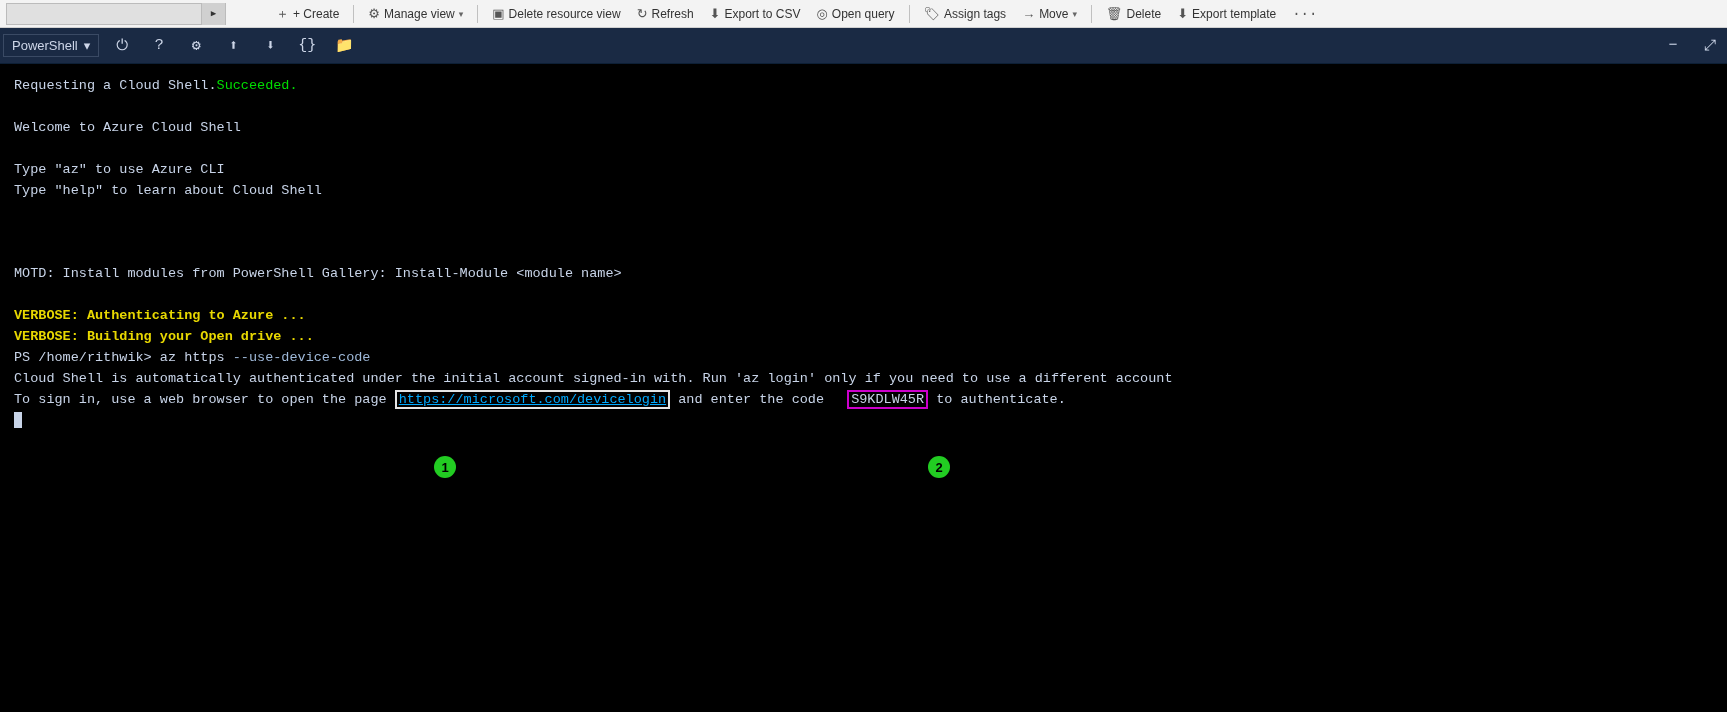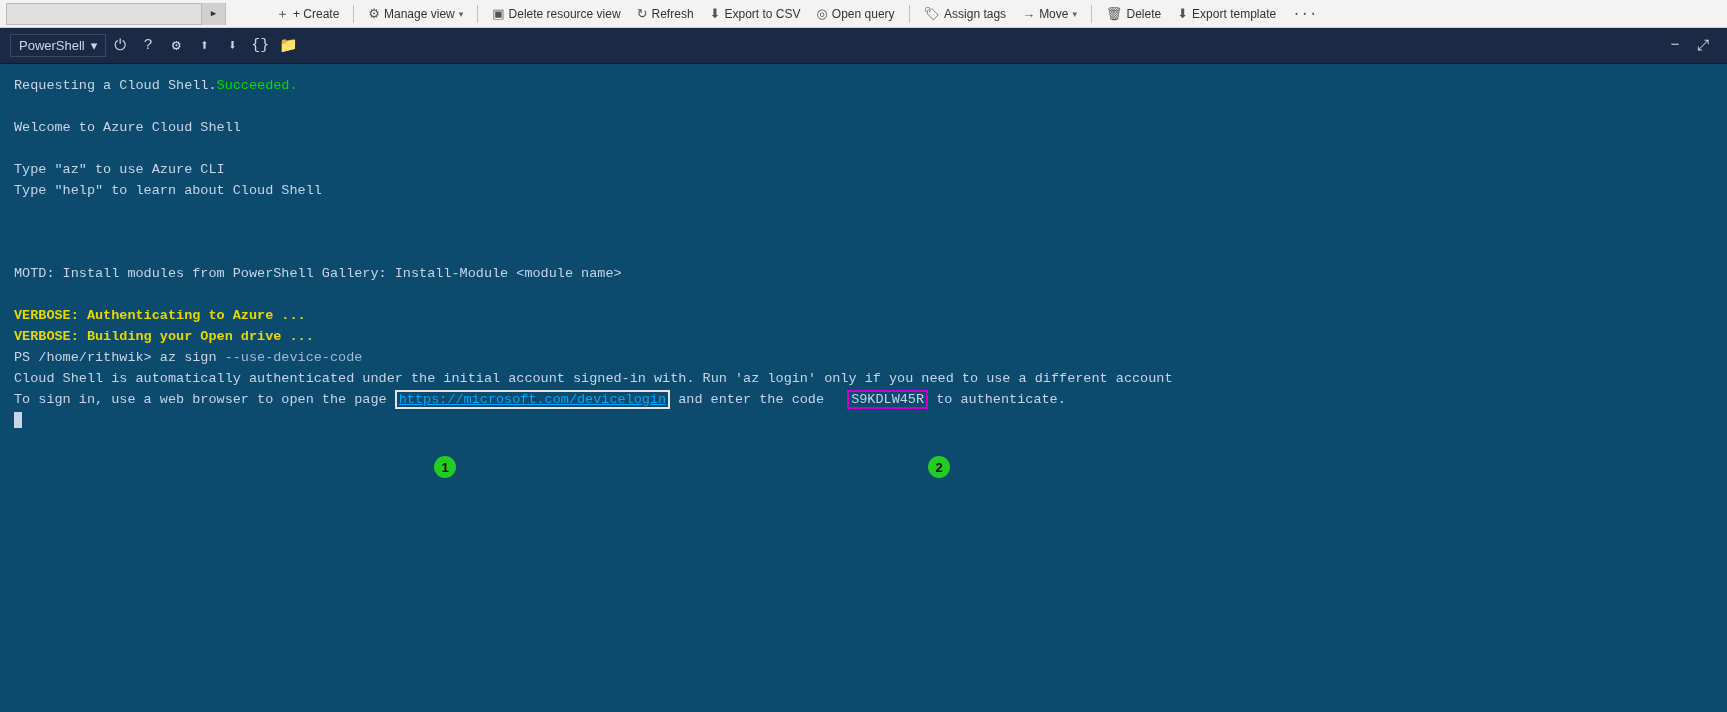--- a/index.html
+++ b/index.html
@@ -84,22 +84,22 @@
       padding: 2px 6px;
       cursor: pointer;
     }
 
     
     .shell-toolbar {
       display: flex;
       align-items: center;
       background: #1a2a44;
       height: 36px;
-      padding: 0 10px;
-      gap: 0;
+      padding: 0 3px;
+      gap: 9px;
       border-bottom: 1px solid #0d1f35;
       flex-shrink: 0;
     }
     .shell-selector {
       display: flex;
       align-items: center;
       gap: 6px;
       background: #1a2a44;
       border: 1px solid #3a4a64;
       padding: 3px 8px;
@@ -126,21 +126,21 @@
       display: flex;
       align-items: center;
       justify-content: center;
       cursor: pointer;
       color: #cdd6e8;
       font-size: 15px;
     }
 
     
     .terminal {
-      background: #0c4a6e;
+      background: #000000;
       flex: 1;
       padding: 12px 14px;
       font-size: 13.5px;
       line-height: 1.55;
       color: #c8d4e8;
       overflow: hidden;
       font-family: 'Consolas', 'Courier New', monospace;
     }
     .terminal .succeeded { color: #00dd00; }
     .terminal .verbose { color: #e8d800; font-weight: bold; }
@@ -301,21 +301,21 @@
     <div>Type "az" to use Azure CLI</div>
     <div>Type "help" to learn about Cloud Shell</div>
     <div>&nbsp;</div>
     <div>&nbsp;</div>
     <div>&nbsp;</div>
     <div>MOTD: Install modules from PowerShell Gallery: Install-Module &lt;module name&gt;</div>
     <div>&nbsp;</div>
     <div class="verbose">VERBOSE: Authenticating to Azure ...</div>
     <div class="verbose">VERBOSE: Building your Open drive ...</div>
     <div>
-      <span class="cmd-prompt">PS /home/rithwik&gt; </span><span class="cmd-text">az sign </span><span class="cmd-args">--use-device-code</span>
+      <span class="cmd-prompt">PS /home/rithwik&gt; </span><span class="cmd-text">az https </span><span class="cmd-args">--use-device-code</span>
     </div>
     <div>Cloud Shell is automatically authenticated under the initial account signed-in with. Run 'az login' only if you need to use a different account</div>
     <div>
       <span>To sign in, use a web browser to open the page </span><span class="url-highlight">https://microsoft.com/devicelogin</span><span> and enter the code </span><span class="code-highlight">S9KDLW45R</span><span> to authenticate.</span>
     </div>
     <div>
       <span class="cursor-blink"></span>
     </div>
     <div class="annotations-row">
       

